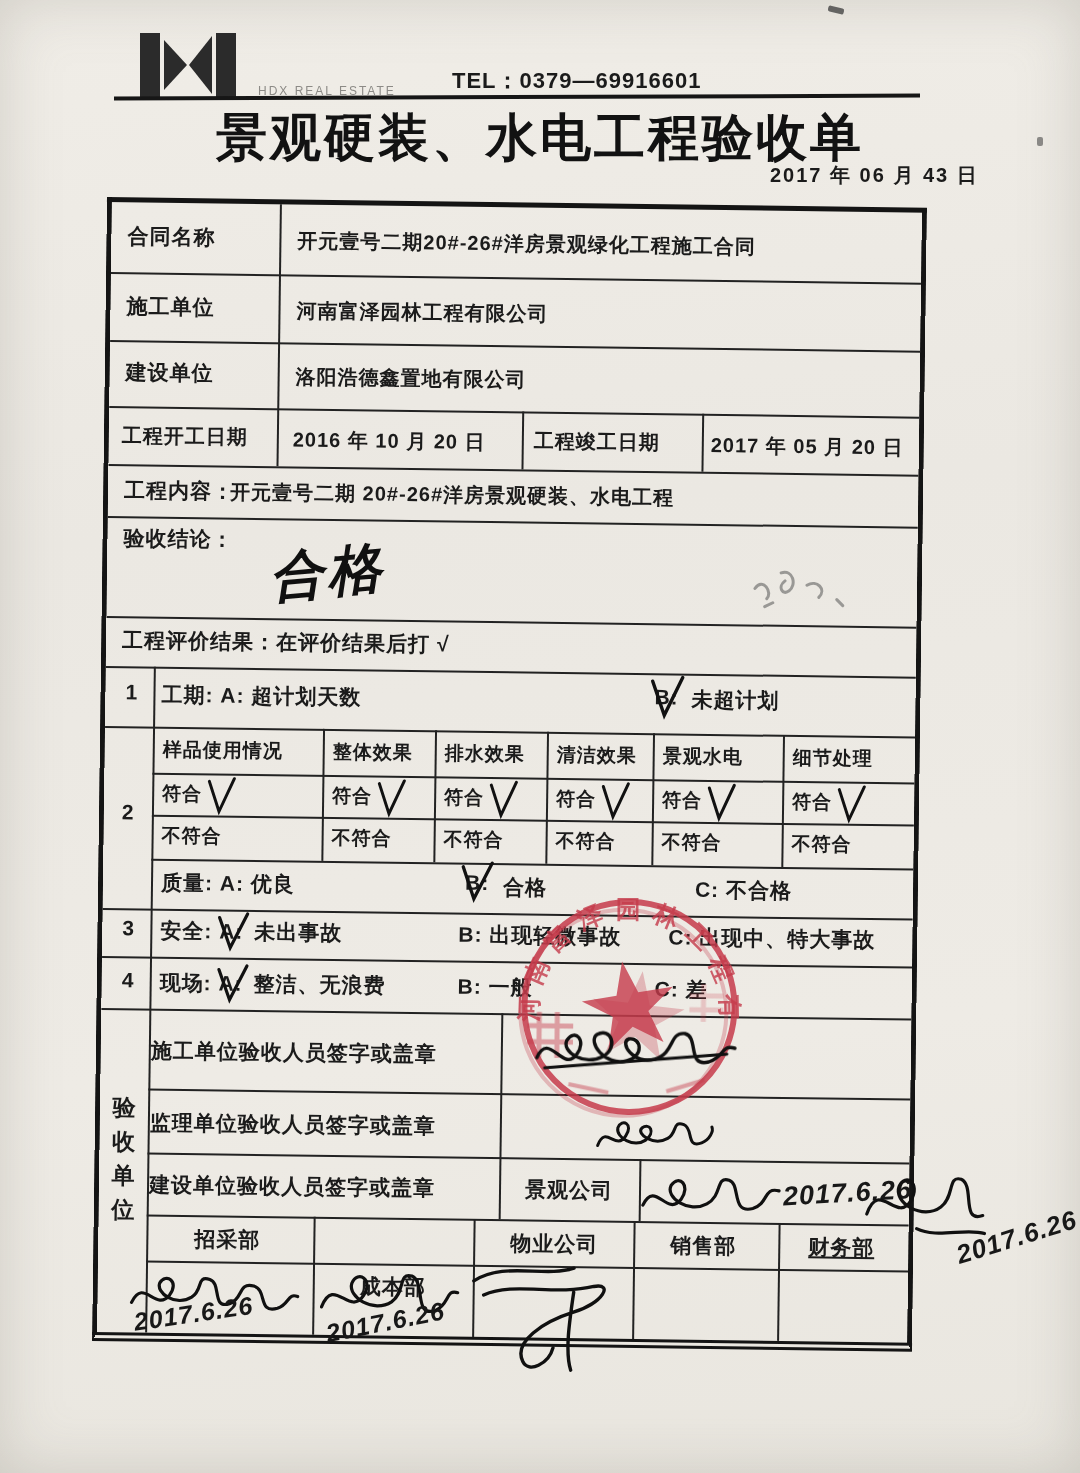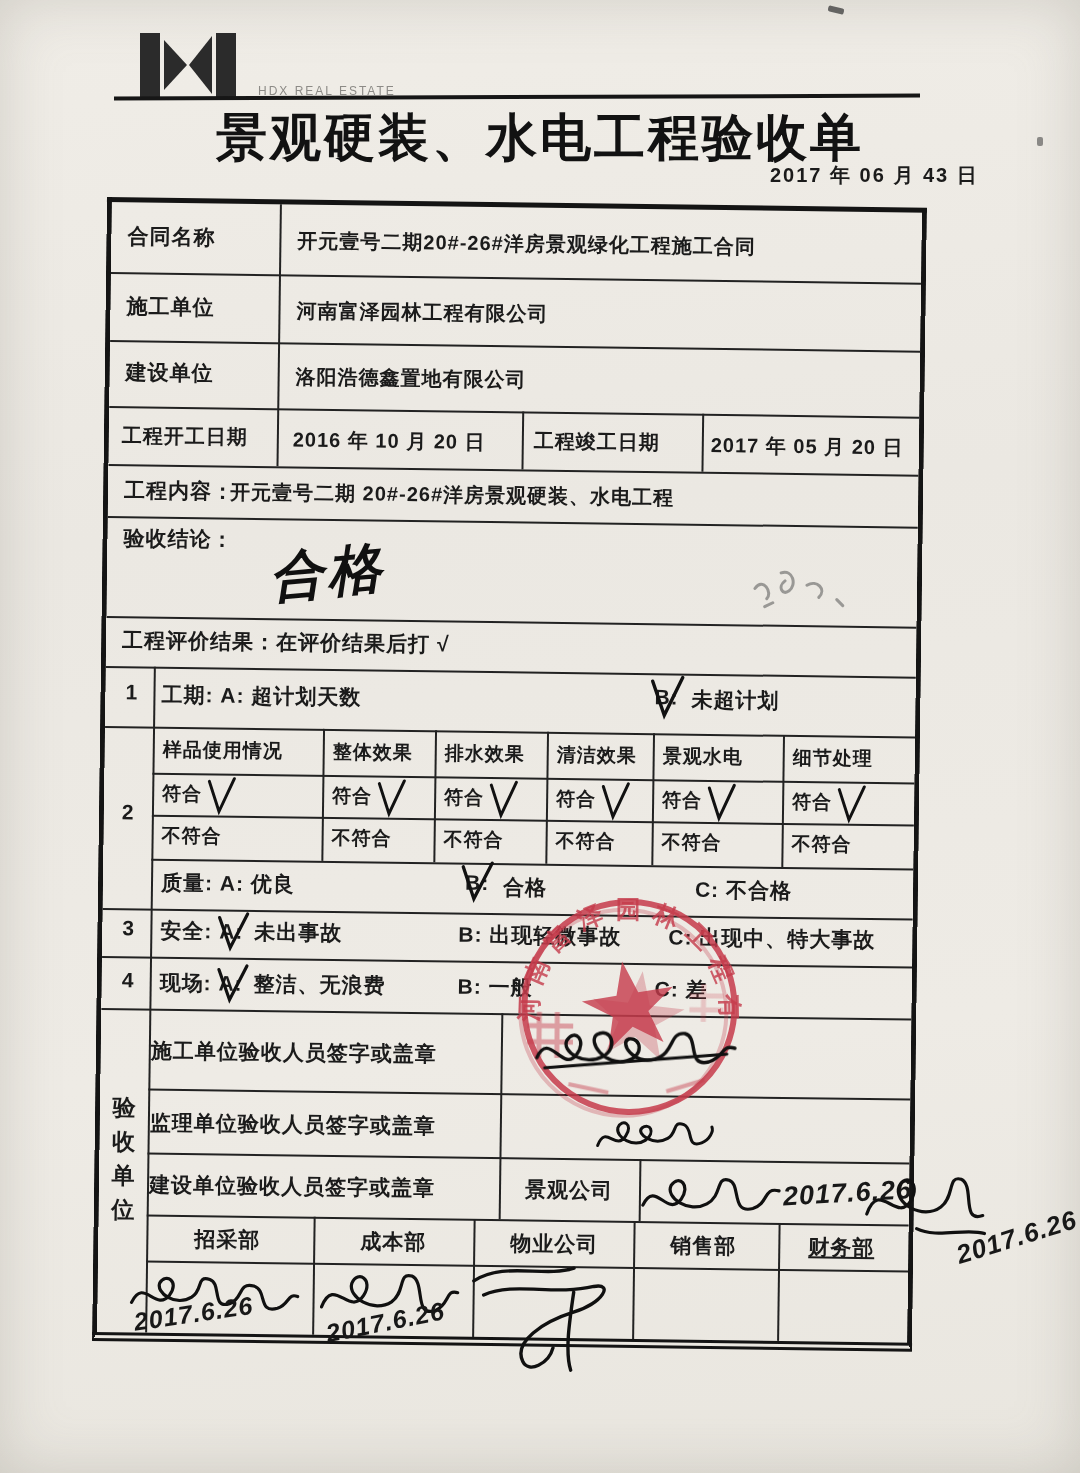--- a/index.html
+++ b/index.html
@@ -33,20 +33,21 @@
 
   <div class="abs" style="left:140px;top:33px;width:96px;height:64px;">
     <div class="abs" style="left:0;top:0;width:20px;height:64px;background:#2b2b2b;"></div>
     <svg style="position:absolute;left:24px;top:3px;" width="48" height="58" viewBox="0 0 48 58">
       <polygon points="0,4 23,29 0,54" fill="#2b2b2b"></polygon>
       <polygon points="48,0 25,29 48,58" fill="#2b2b2b"></polygon>
     </svg>
     <div class="abs" style="left:76px;top:0;width:20px;height:64px;background:#2b2b2b;"></div>
   </div>
   <div class="t" style="left:258px;top:84px;font-size:12px;color:#8c8a86;letter-spacing:2px;font-weight:400;">HDX REAL ESTATE</div>
+  <div class="t" style="left:452px;top:66px;font-size:22px;letter-spacing:1px;">TEL：0379—69916601</div>
   <div class="abs" style="left:114px;top:95px;width:806px;height:4px;background:#161616;transform:rotate(-0.2deg);"></div>
 
   <div class="title">景观硬装、水电工程验收单</div>
   <div class="t" style="left:770px;top:162px;font-size:20px;letter-spacing:2px;">2017 年 06 月 43 日</div>
 
   <div class="speck" style="left:828px;top:7px;width:16px;height:6px;transform:rotate(14deg);opacity:.75;"></div>
   <div class="speck" style="left:1037px;top:137px;width:6px;height:9px;opacity:.55;"></div>
 
   <div class="tbl">
 
@@ -185,21 +186,21 @@
     <div class="t lbl" style="left:356px;top:766px;">B: 一般</div>
     <div class="t lbl" style="left:553px;top:766px;">C: 差</div>
 
     <div class="side" style="left:10px;top:888px;">验收单位</div>
     <div class="t lbl" style="left:50px;top:834px;">施工单位验收人员签字或盖章</div>
     <div class="t lbl" style="left:50px;top:906px;">监理单位验收人员签字或盖章</div>
     <div class="t lbl" style="left:50px;top:968px;">建设单位验收人员签字或盖章</div>
     <div class="t lbl" style="left:426px;top:968px;">景观公司</div>
 
     <div class="t lbl" style="left:96px;top:1022px;">招采部</div>
-    <div class="t lbl" style="left:262px;top:1022px;font-family:Liberation Mono, monospace;">成本部</div>
+    <div class="t lbl" style="left:262px;top:1067px;font-family:Liberation Mono, monospace;">成本部</div>
     <div class="t lbl" style="left:412px;top:1022px;">物业公司</div>
     <div class="t lbl" style="left:572px;top:1022px;">销售部</div>
     <div class="t lbl" style="left:710px;top:1022px;text-decoration:underline;">财务部</div>
 
     <svg class="abs" style="left:398px;top:668px;" width="260" height="260" viewBox="0 0 260 260">
       <circle cx="130" cy="130" r="105" fill="none" stroke="#c53b4b" stroke-width="6" opacity=".85"></circle>
       <circle cx="124" cy="136" r="103" fill="none" stroke="#c53b4b" stroke-width="4" opacity=".3"></circle>
       <g>
         <polygon points="130,84 141,117 176,117 148,137 158,170 130,150 102,170 112,137 84,117 119,117" fill="#c53b4b" opacity=".8" transform="rotate(-10 130 130)"></polygon>
         <polygon points="130,84 141,117 176,117 148,137 158,170 130,150 102,170 112,137 84,117 119,117" fill="#c53b4b" opacity=".3" transform="translate(8,10) rotate(6 130 130)"></polygon>

